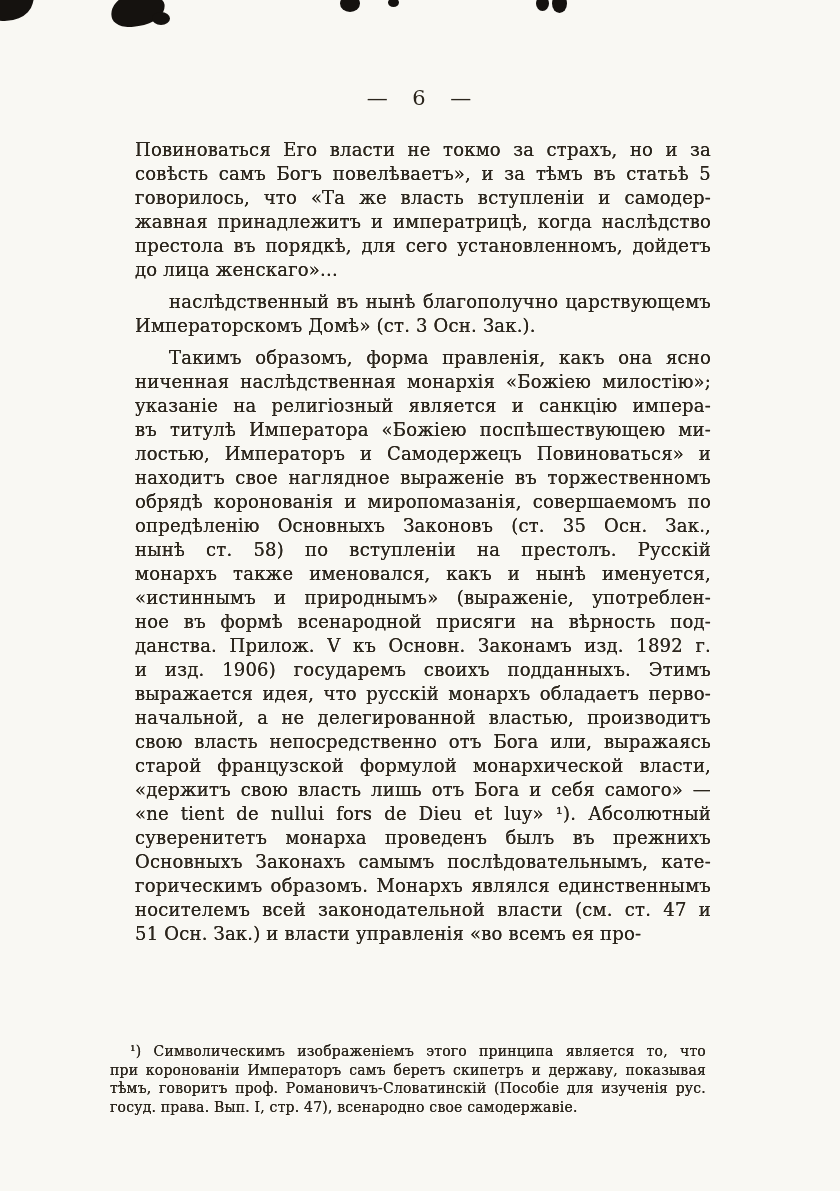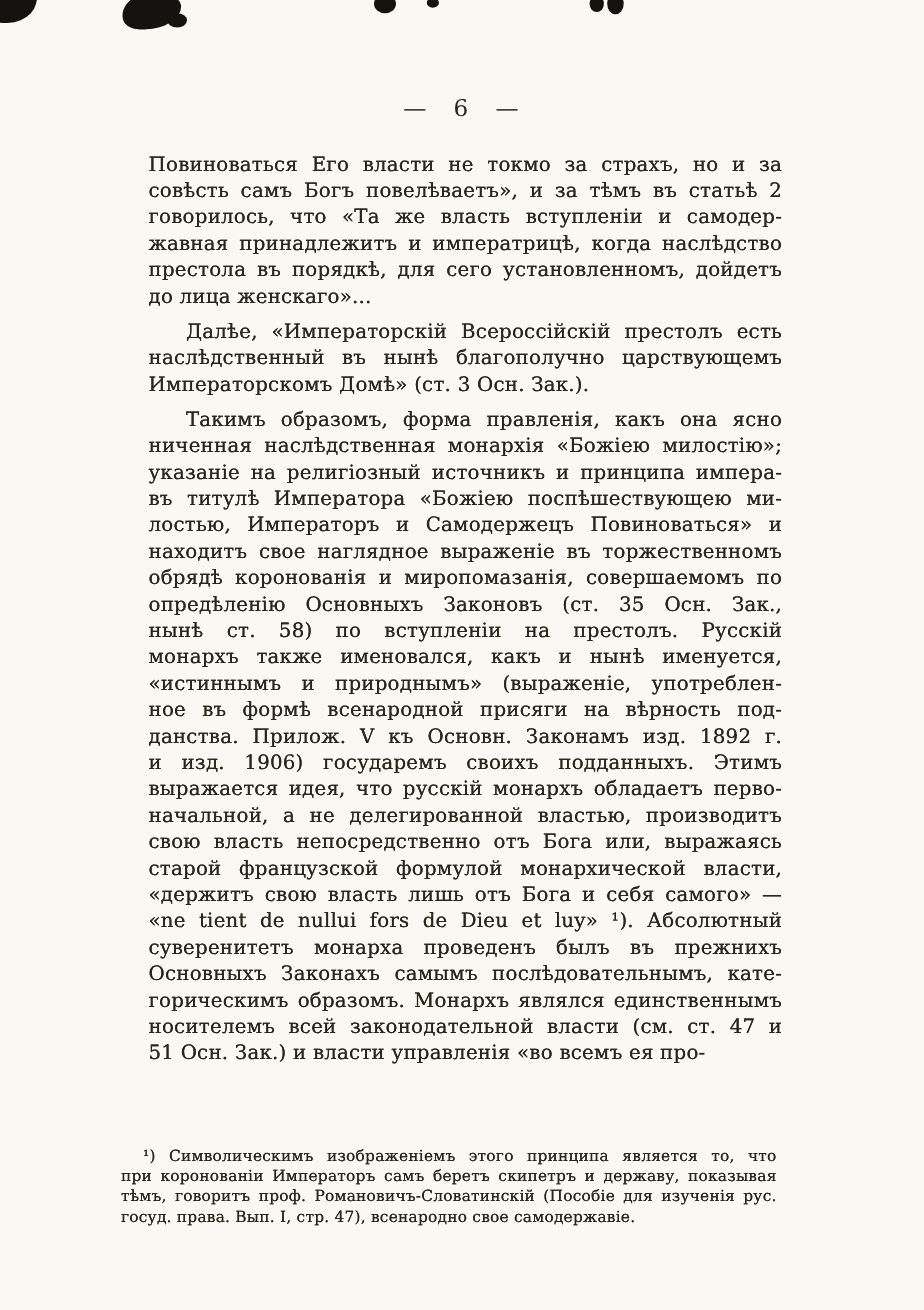--- a/index.html
+++ b/index.html
@@ -74,35 +74,34 @@
   <div class="artifact art-speck-1"></div>
   <div class="artifact art-speck-2"></div>
   <div class="artifact art-speck-3"></div>
   <div class="artifact art-speck-4"></div>
 
   <div class="page-header">— 6 —</div>
 
   <div class="text-column">
     <div class="para">
         <div class="line">Повиноваться Его власти не токмо за страхъ, но и за</div>
-        <div class="line">совѣсть самъ Богъ повелѣваетъ», и за тѣмъ въ статьѣ 2</div>
+        <div class="line">совѣсть самъ Богъ повелѣваетъ», и за тѣмъ въ статьѣ 5</div>
         <div class="line">говорилось, что «Та же власть вступленіи и самодер-</div>
         <div class="line">жавная принадлежитъ и императрицѣ, когда наслѣдство</div>
         <div class="line">престола въ порядкѣ, для сего установленномъ, дойдетъ</div>
         <div class="line line-last">до лица женскаго»...</div>
       </div>
     <div class="para indented">
-        <div class="line">Далѣе, «Императорскій Всероссійскій престолъ есть</div>
         <div class="line">наслѣдственный въ нынѣ благополучно царствующемъ</div>
         <div class="line line-last">Императорскомъ Домѣ» (ст. 3 Осн. Зак.).</div>
       </div>
     <div class="para indented">
         <div class="line">Такимъ образомъ, форма правленія, какъ она ясно</div>
         <div class="line">ниченная наслѣдственная монархія «Божіею милостію»;</div>
-        <div class="line">указаніе на религіозный источникъ и принципа импера-</div>
+        <div class="line">указаніе на религіозный является и санкцію импера-</div>
         <div class="line">въ титулѣ Императора «Божіею поспѣшествующею ми-</div>
         <div class="line">лостью, Императоръ и Самодержецъ Повиноваться» и</div>
         <div class="line">находитъ свое наглядное выраженіе въ торжественномъ</div>
         <div class="line">обрядѣ коронованія и миропомазанія, совершаемомъ по</div>
         <div class="line">опредѣленію Основныхъ Законовъ (ст. 35 Осн. Зак.,</div>
         <div class="line">нынѣ ст. 58) по вступленіи на престолъ. Русскій</div>
         <div class="line">монархъ также именовался, какъ и нынѣ именуется,</div>
         <div class="line">«истиннымъ и природнымъ» (выраженіе, употреблен-</div>
         <div class="line">ное въ формѣ всенародной присяги на вѣрность под-</div>
         <div class="line">данства. Прилож. V къ Основн. Законамъ изд. 1892 г.</div>

